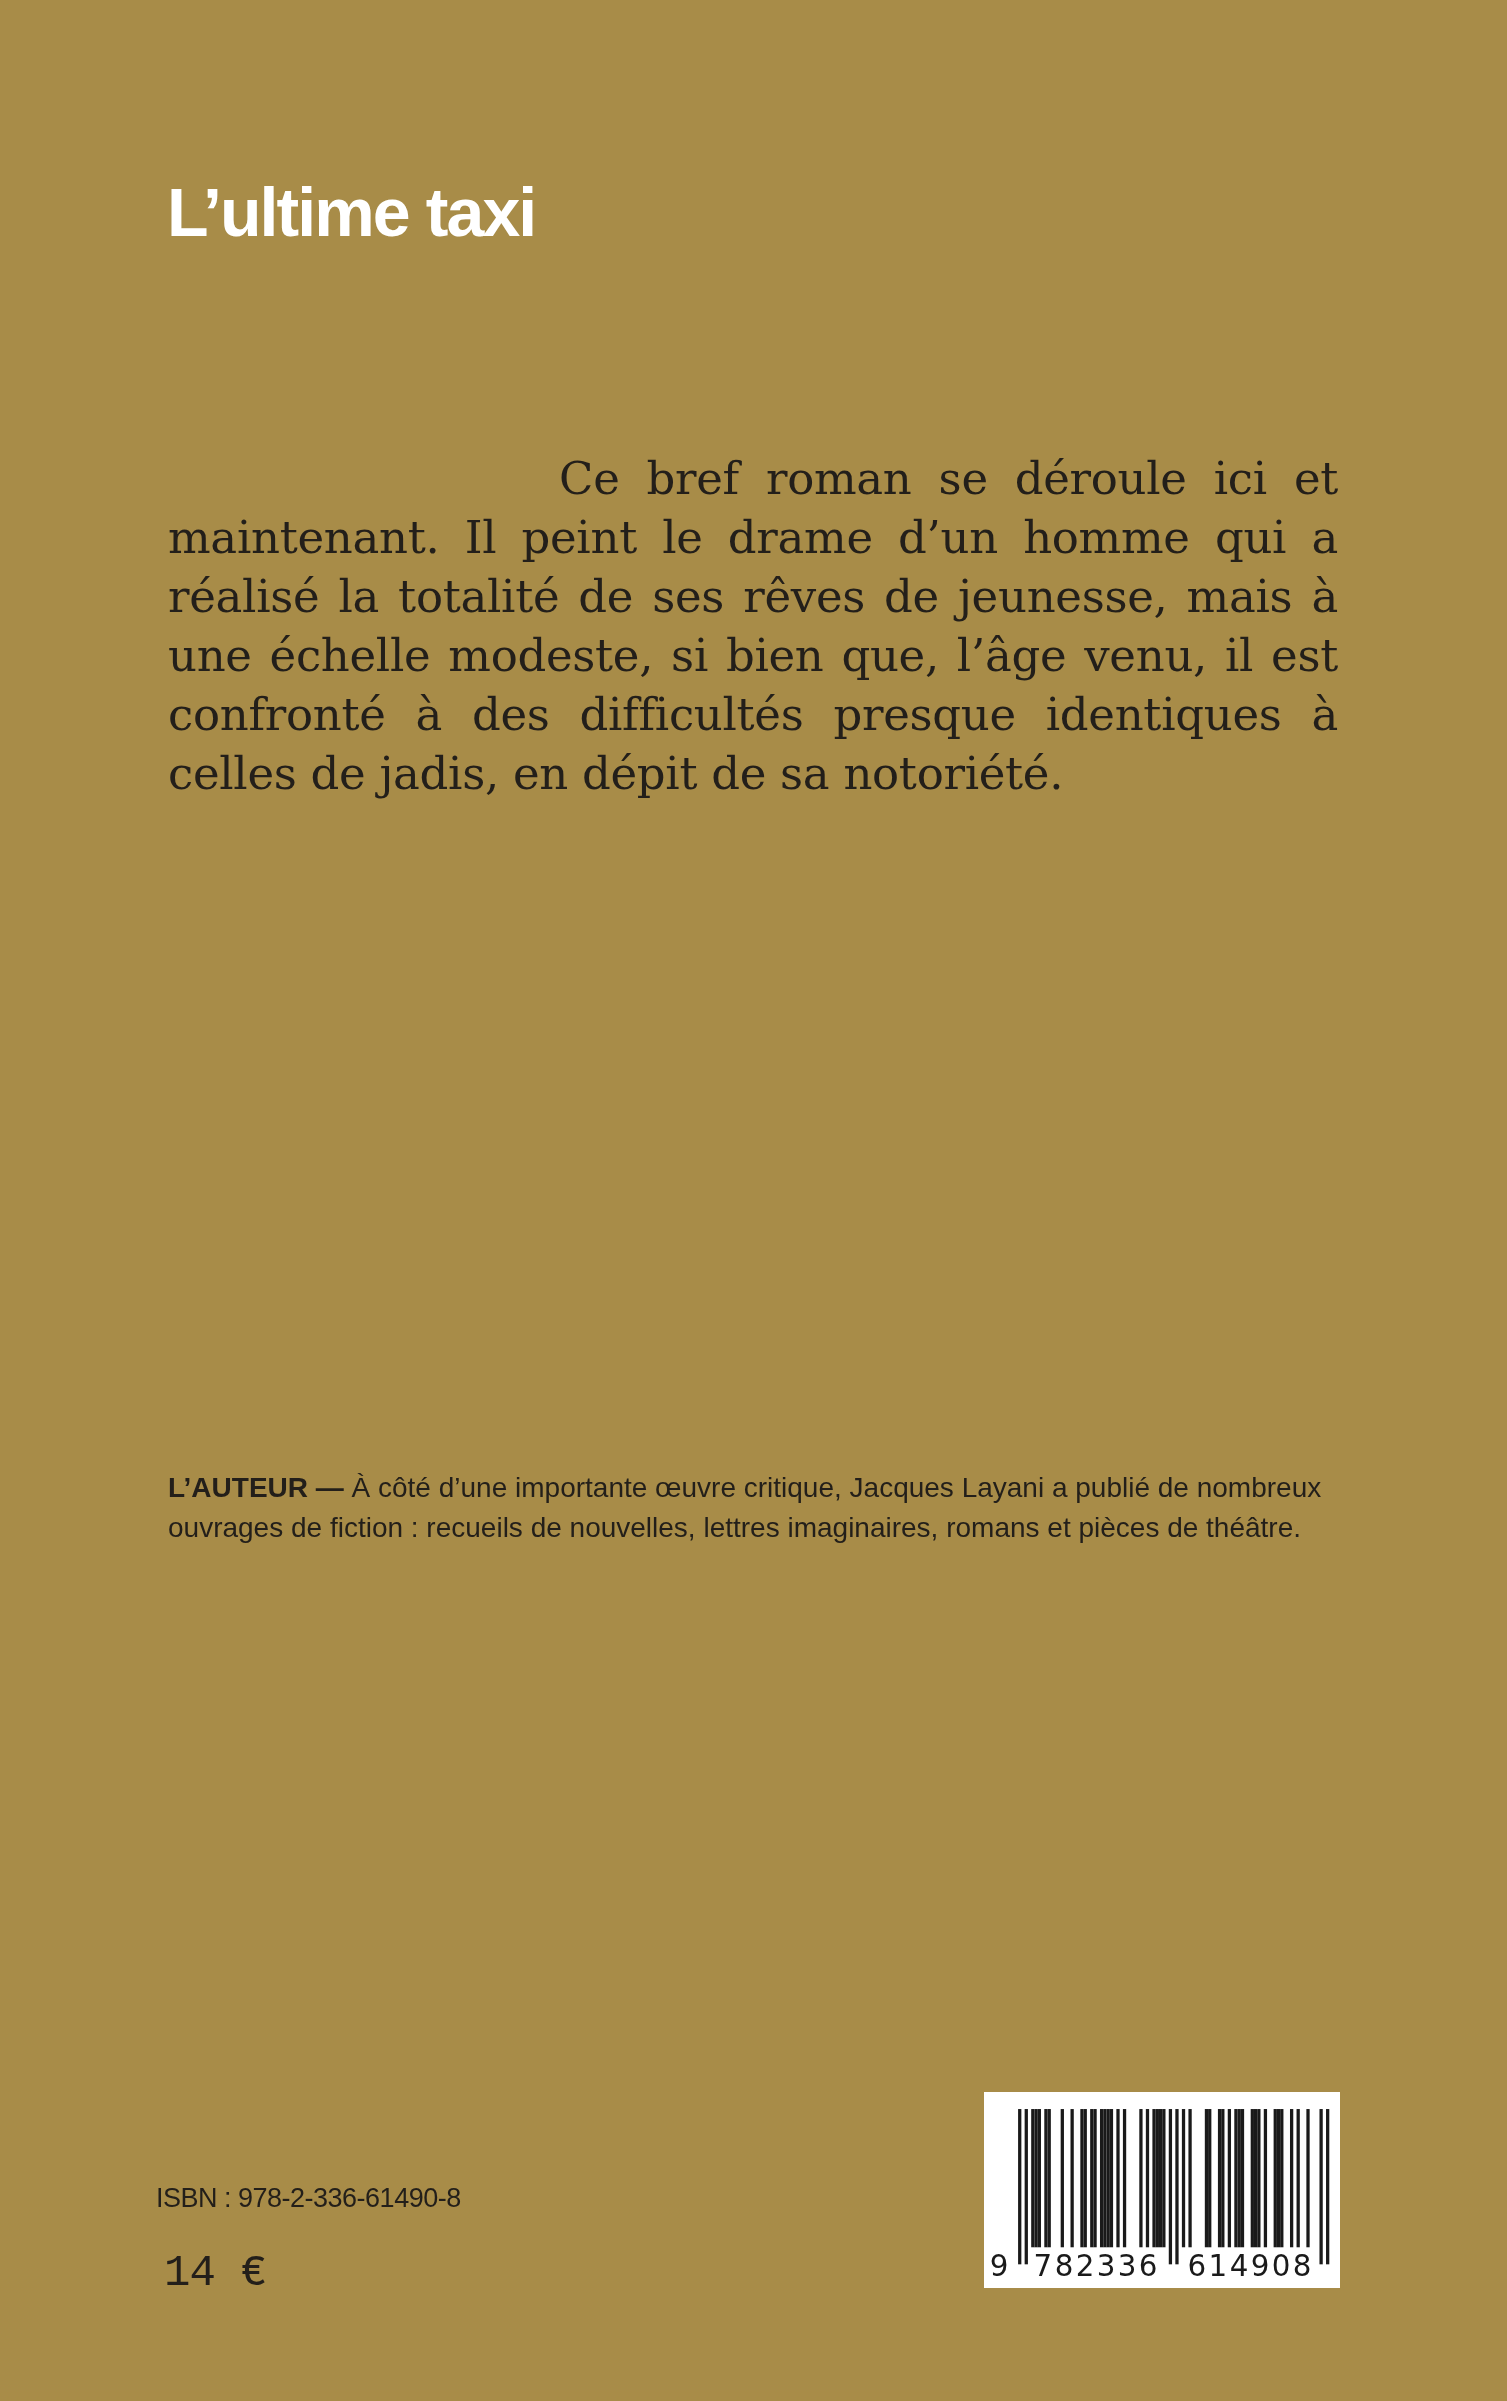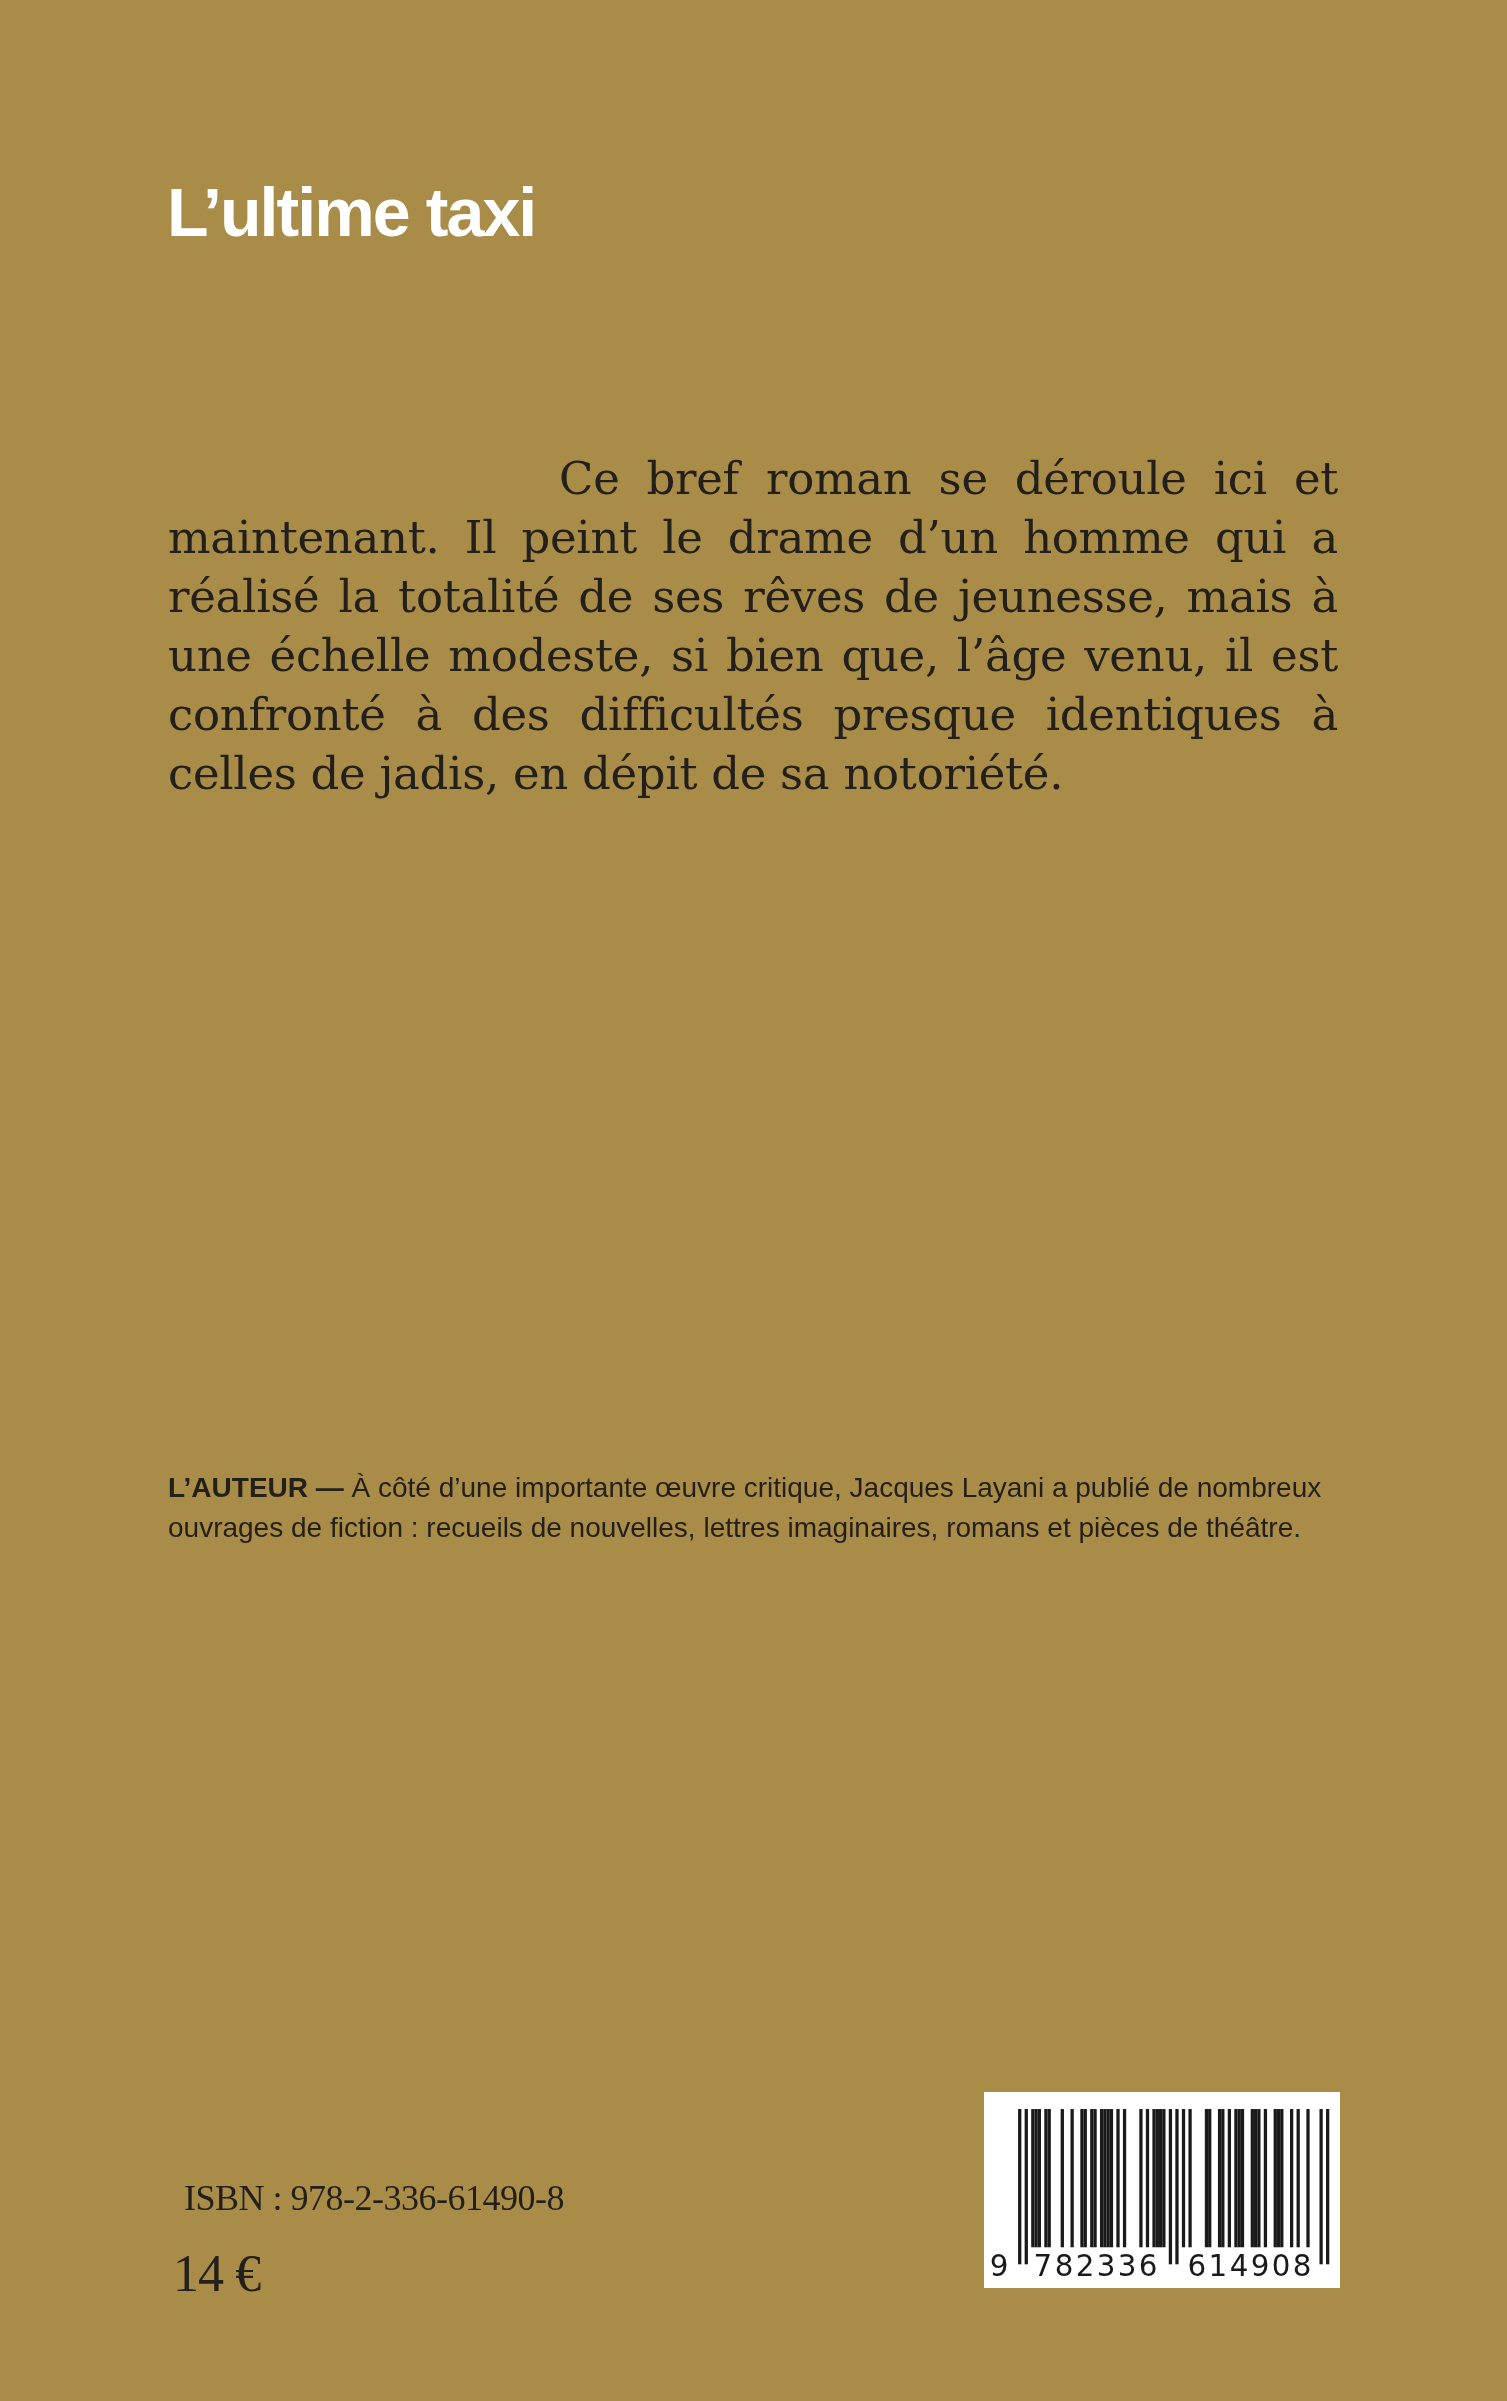--- a/index.html
+++ b/index.html
@@ -21,27 +21,27 @@
   }
   .blurb p { margin:0 0 23px 0; }
   .blurb p.first { text-indent:391px; }
   .author {
     position:absolute; left:168px; top:1468px; width:1170px;
     font-family:"Liberation Sans", sans-serif; font-size:28px; line-height:40px;
     margin:0;
   }
   .author b { font-weight:bold; }
   .isbn {
-    position:absolute; left:184px; top:2177px;
-    font-family:Liberation Serif, serif; font-size:36px; line-height:42px;
+    position:absolute; left:156px; top:2177px;
+    font-family:Liberation Sans, sans-serif; font-size:27px; line-height:42px;
     white-space:nowrap; letter-spacing:-0.5px;
   }
   .price {
-    position:absolute; left:173px; top:2247px;
-    font-family:Liberation Serif, serif; font-size:52px; line-height:53px;
+    position:absolute; left:164px; top:2247px;
+    font-family:Liberation Mono, monospace; font-size:44px; line-height:53px;
     white-space:nowrap; letter-spacing:-0.9px;
   }
   .barcode {
     position:absolute; left:984px; top:2092px; width:356px; height:196px;
     background:#ffffff;
   }
   .barcode svg { position:absolute; left:0; top:0; }
 </style>
 </head>
 <body>

